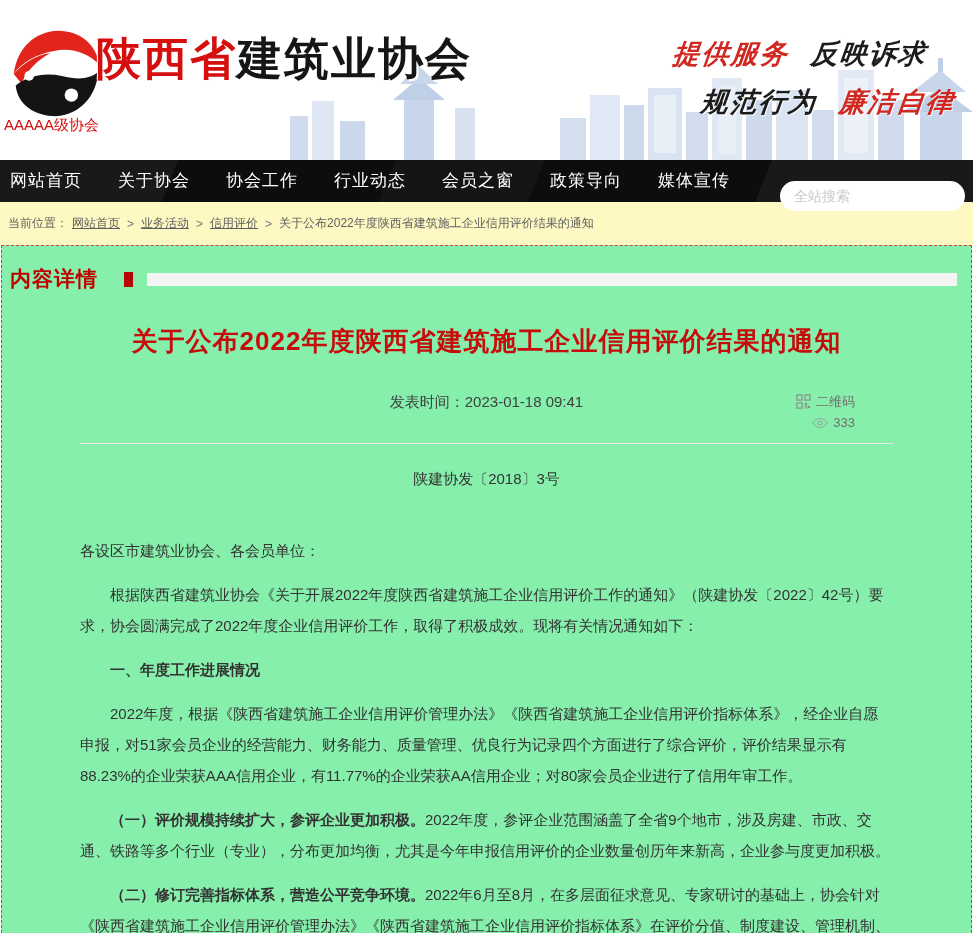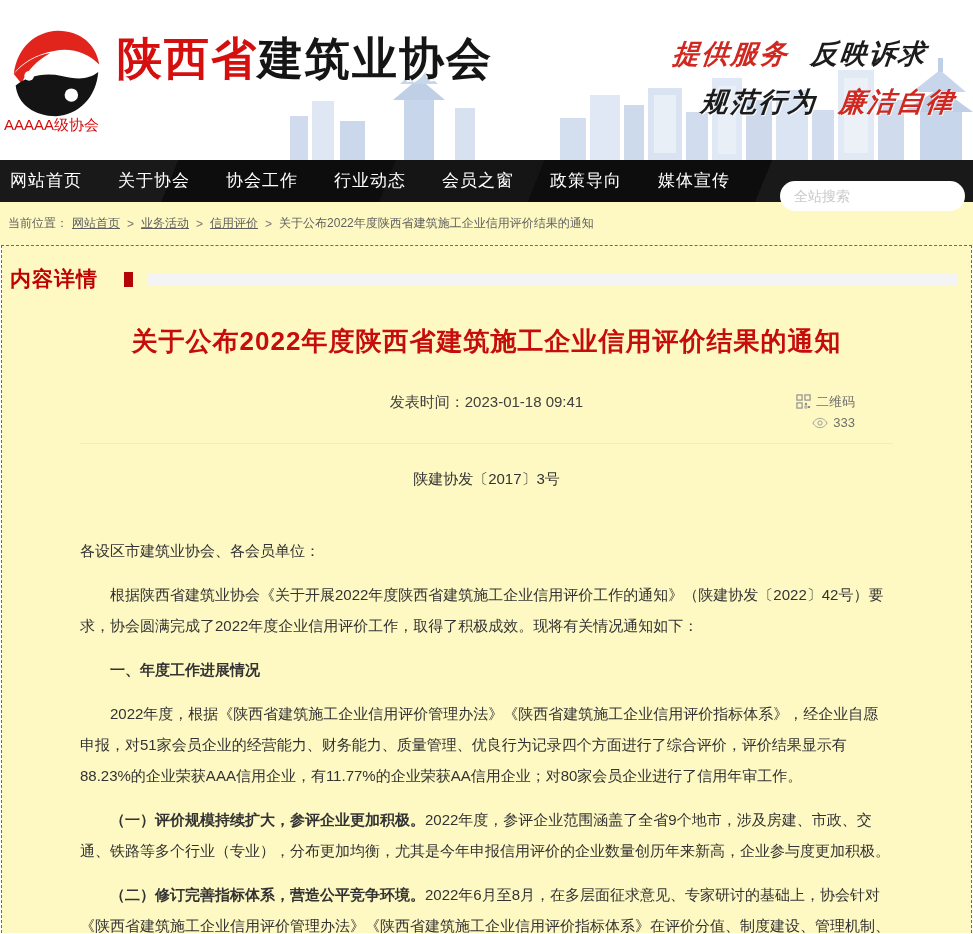--- a/index.html
+++ b/index.html
@@ -5,21 +5,21 @@
   * { margin:0; padding:0; box-sizing:border-box; }
   html,body { width:973px; height:934px; overflow:hidden; background:#fff;
     font-family:"Liberation Sans","DejaVu Sans",sans-serif; }
 
   .page { width:973px; height:934px; position:relative; background:#fff; }
 
   
   .site-header { position:relative; width:100%; height:160px; background:#fff; overflow:hidden; }
   .skyline { position:absolute; left:0; bottom:0; width:973px; height:160px; }
   .logo-emblem { position:absolute; left:8px; top:26px; width:96px; height:96px; }
-  .logo-text { position:absolute; left:117px; top:36px; }
+  .logo-text { position:absolute; left:96px; top:36px; }
   .org-name { font-size:45px; font-weight:900; letter-spacing:2px; line-height:1;
     text-shadow:2px 2px 0 #fff, -1px -1px 0 #fff; white-space:nowrap; }
   .org-red { color:#d50e0e; }
   .org-black { color:#151515; }
   .website { margin-top:8px; font-size:21px; font-weight:bold; color:#a9aeb6;
     letter-spacing:4px; text-shadow:1px 1px 0 #fff; }
   .badge { position:absolute; left:4px; top:116px; color:#d50e0e; font-size:15px; }
   .slogans { position:absolute; right:18px; top:36px; width:310px;
     font-weight:bold; font-style:italic; font-size:27px; white-space:nowrap; }
   .slogan-line { transform:skewX(-6deg); letter-spacing:2px; }
@@ -44,21 +44,21 @@
 
   
   .breadcrumb { height:43px; display:flex; align-items:center; padding-left:8px;
     font-size:12px; color:#5f5f5f; background:#fef9c3; }
   .breadcrumb a { color:#5f5f5f; text-decoration:underline; margin:0 4px; }
   .crumb-sep { margin:0 3px; color:#777; }
   .crumb-current { margin-left:4px; }
 
   
   .content-box { margin:0 1px; height:688px; border:1px dashed #d04040; border-bottom:none;
-    background:#fef9c3; padding-top:16px; }
+    background:#86efac; padding-top:16px; }
   .section-head { display:flex; align-items:center; padding:0 14px 0 8px; height:34px; }
   .section-title { color:#c00100; font-size:21px; font-weight:600; letter-spacing:1px; }
   .red-block { width:9px; height:15px; background:#b30505; margin-left:26px; flex:0 0 auto; }
   .gray-bar { flex:1; height:13px; background:#f4f4f4; margin-left:14px; }
 
   .article-title { margin-top:28px; text-align:center; color:#c50d0c; font-size:26px;
     font-weight:600; letter-spacing:1px; }
 
   .meta { position:relative; margin:32px 78px 0; height:52px; }
   .publish { text-align:center; font-size:15px; color:#404040; padding-top:2px; }
@@ -193,21 +193,21 @@
             <path d="M1,6 C3.5,2 6.5,0.8 9,0.8 C11.5,0.8 14.5,2 17,6 C14.5,10 11.5,11.2 9,11.2 C6.5,11.2 3.5,10 1,6 Z" fill="none" stroke="#9a9a9a" stroke-width="1.1"></path>
             <circle cx="9" cy="6" r="2.4" fill="none" stroke="#9a9a9a" stroke-width="1.1"></circle>
           </svg>
           <span>333</span>
         </div>
       </div>
     </div>
 
     <div class="divider"></div>
 
-    <div class="doc-number">陕建协发〔2017〕3号</div>
+    <div class="doc-number">陕建协发〔2018〕3号</div>
 
     <div class="body-text">
       <p class="no-indent"><b></b><span>各设区市建筑业协会、各会员单位：</span></p>
       <p><b></b><span>根据陕西省建筑业协会《关于开展2022年度陕西省建筑施工企业信用评价工作的通知》（陕建协发〔2022〕42号）要求，协会圆满完成了2022年度企业信用评价工作，取得了积极成效。现将有关情况通知如下：</span></p>
       <p><b>一、年度工作进展情况</b><span></span></p>
       <p><b></b><span>2022年度，根据《陕西省建筑施工企业信用评价管理办法》《陕西省建筑施工企业信用评价指标体系》，经企业自愿申报，对51家会员企业的经营能力、财务能力、质量管理、优良行为记录四个方面进行了综合评价，评价结果显示有88.23%的企业荣获AAA信用企业，有11.77%的企业荣获AA信用企业；对80家会员企业进行了信用年审工作。</span></p>
       <p><b>（一）评价规模持续扩大，参评企业更加积极。</b><span>2022年度，参评企业范围涵盖了全省9个地市，涉及房建、市政、交通、铁路等多个行业（专业），分布更加均衡，尤其是今年申报信用评价的企业数量创历年来新高，企业参与度更加积极。</span></p>
       <p><b>（二）修订完善指标体系，营造公平竞争环境。</b><span>2022年6月至8月，在多层面征求意见、专家研讨的基础上，协会针对《陕西省建筑施工企业信用评价管理办法》《陕西省建筑施工企业信用评价指标体系》在评价分值、制度建设、管理机制、社会信用等方面，结合企业管理现状，进行了适度修订，使评价指标体系更加完善，在建筑行业营造了公平竞争的市场环境。</span></p>
     </div>
 

